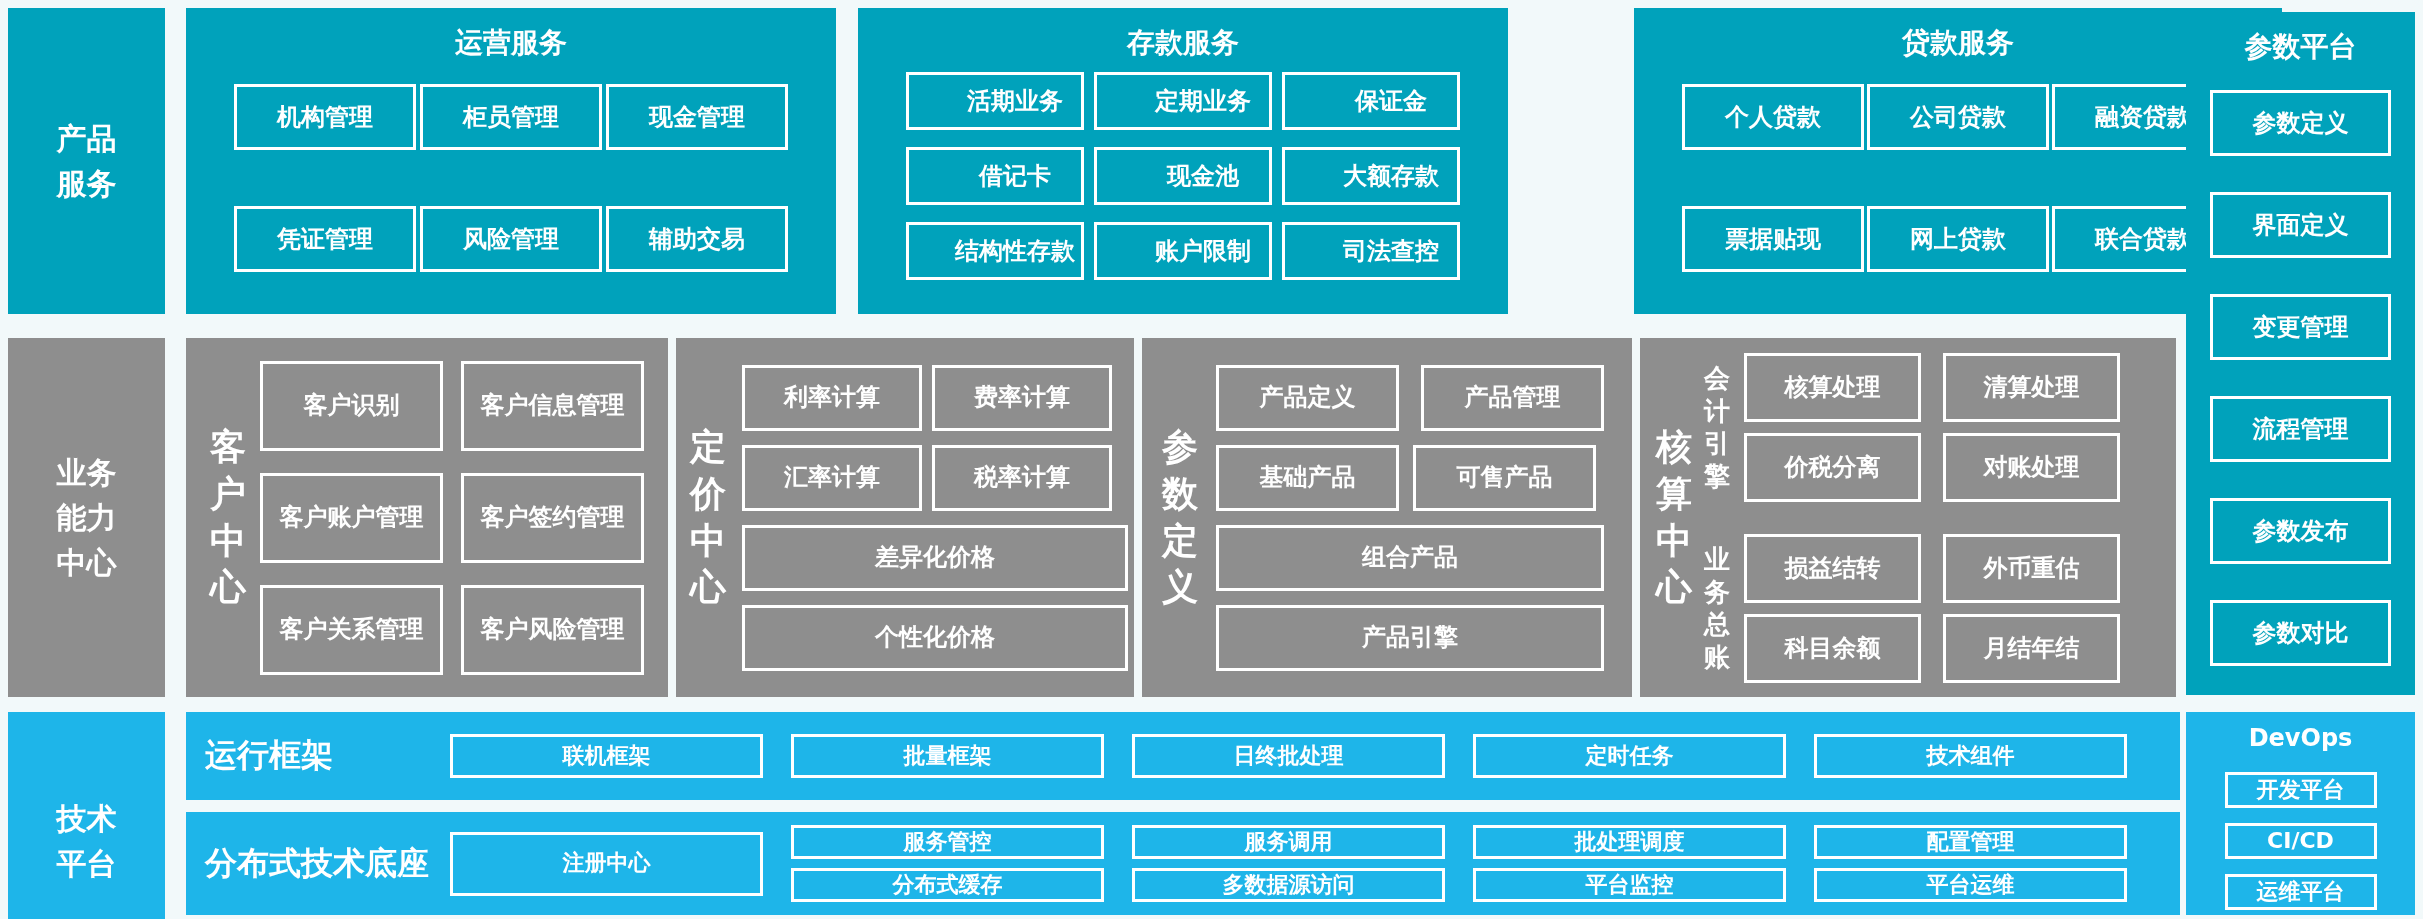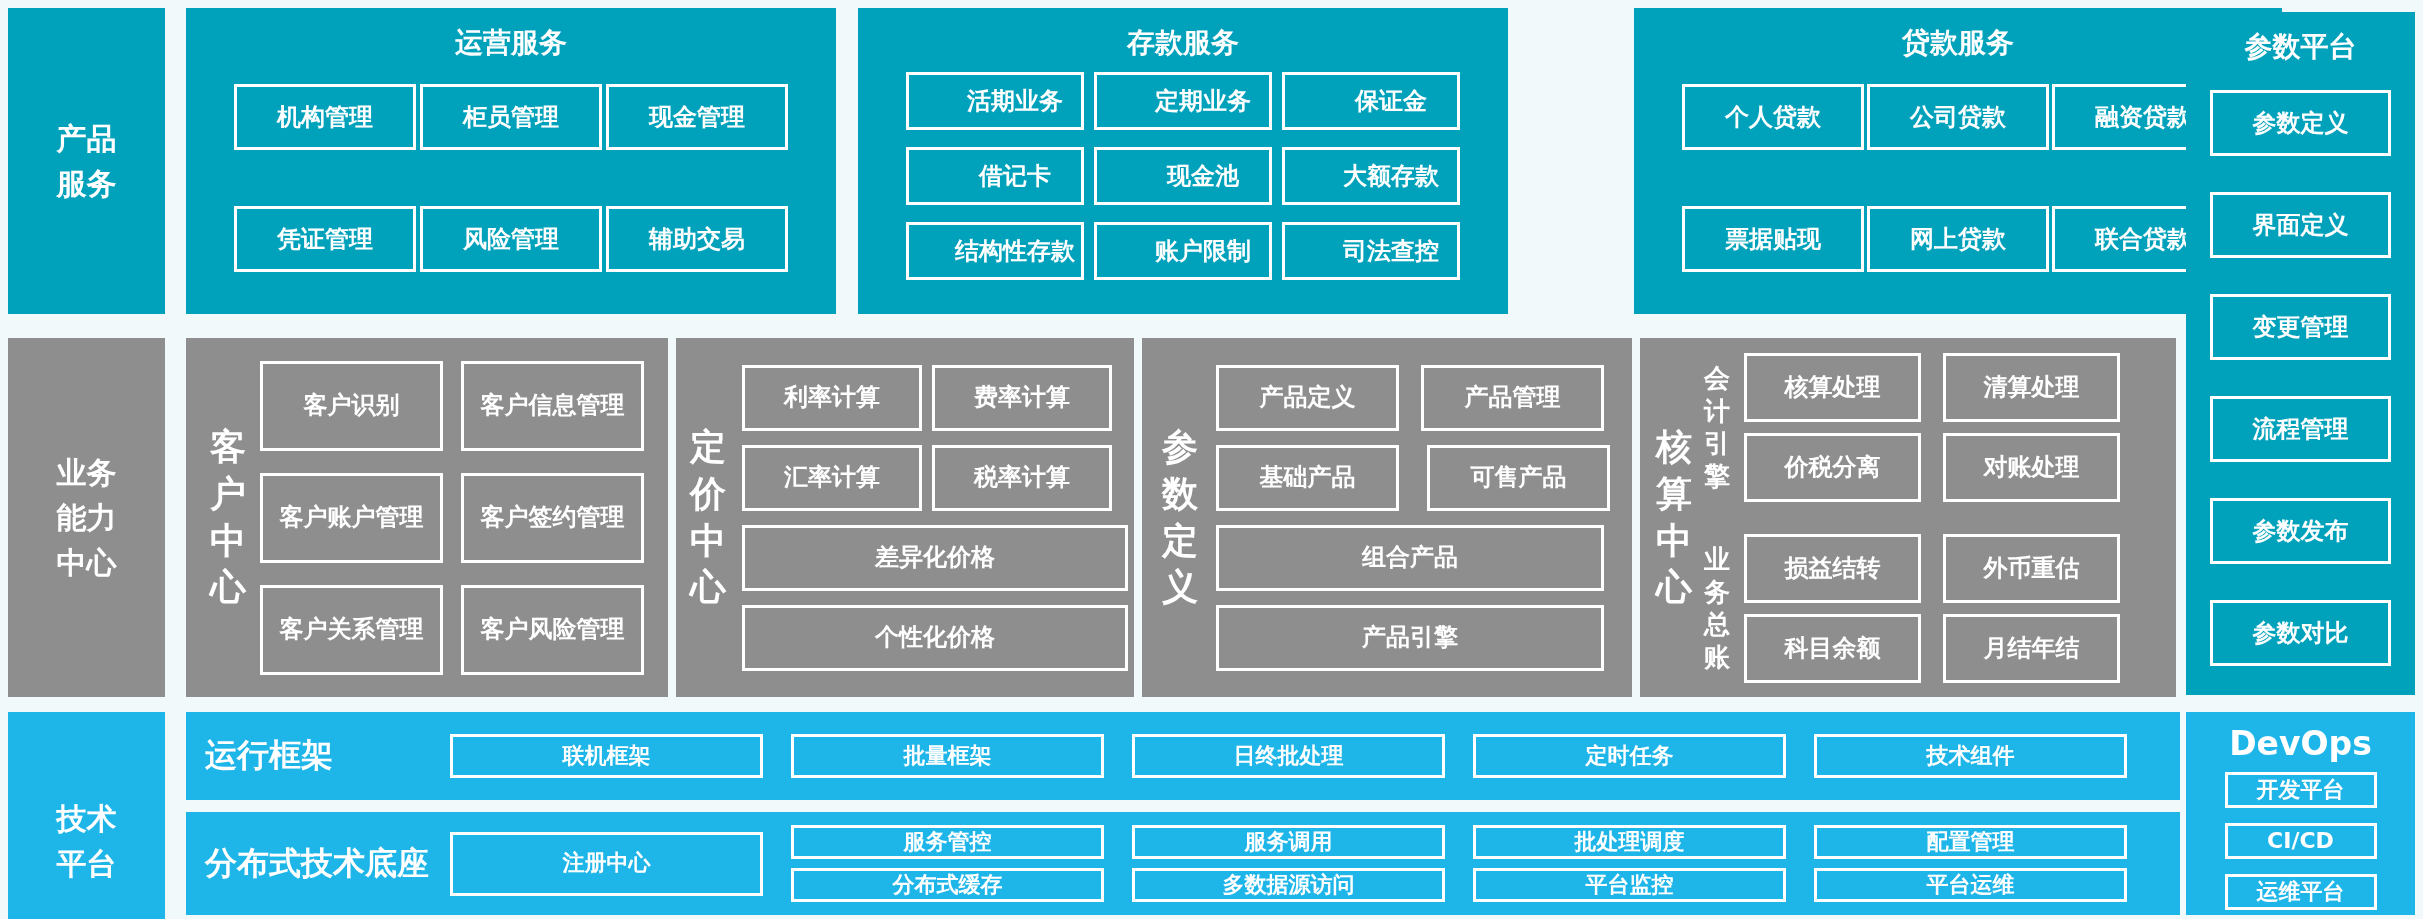--- a/index.html
+++ b/index.html
@@ -41,21 +41,21 @@
   .acct-grid .box{height:69px;}
   
   .band{display:flex;align-items:center;}
   .band-label{flex:0 0 245px;padding-left:19px;font-size:32px;font-weight:bold;}
   .band-grid{flex:1;display:grid;grid-template-columns:repeat(5,1fr);column-gap:28px;margin-right:53px;}
   .band-grid .box{height:44px;font-size:22px;}
   .band2-grid .col2{display:flex;flex-direction:column;gap:9px;justify-content:center;}
   .band2-grid .box{height:34px;font-size:22px;}
   .band2-grid .reg-box{height:64px;}
   .devops{display:flex;flex-direction:column;align-items:center;padding-top:12px;gap:15px;}
-  .devops-title{font-size:33px;font-weight:bold;height:33px;}
+  .devops-title{font-size:24px;font-weight:bold;height:33px;}
   .devops .box{width:152px;height:36px;font-size:22px;flex:0 0 auto;}
 </style>
 </head>
 <body>
 
 <div class="canvas">
 
   <div class="block teal side-label" style="left:8px;top:8px;width:157px;height:306px;">产品
 服务</div>
 
@@ -142,21 +142,21 @@
     </div>
   </div>
 
   <div class="block gray center-flex" style="left:1142px;top:338px;width:490px;height:359px;padding-left:20px;">
     <div class="v-label">参数定义</div>
     <div class="stack" style="gap:14px;margin-left:18px;">
       <div class="pair" style="grid-template-columns:repeat(2,183px);column-gap:22px;">
         <div class="box">产品定义</div>
         <div class="box">产品管理</div>
       </div>
-      <div class="pair" style="grid-template-columns:repeat(2,183px);column-gap:28px;">
+      <div class="pair" style="grid-template-columns:repeat(2,183px);column-gap:14px;">
         <div class="box">基础产品</div>
         <div class="box">可售产品</div>
       </div>
       <div class="box wide-box" style="width:388px;">组合产品</div>
       <div class="box wide-box" style="width:388px;">产品引擎</div>
     </div>
   </div>
 
   <div class="block gray center-flex" style="left:1640px;top:338px;width:536px;height:359px;padding-left:16px;">
     <div class="v-label">核算中心</div>

